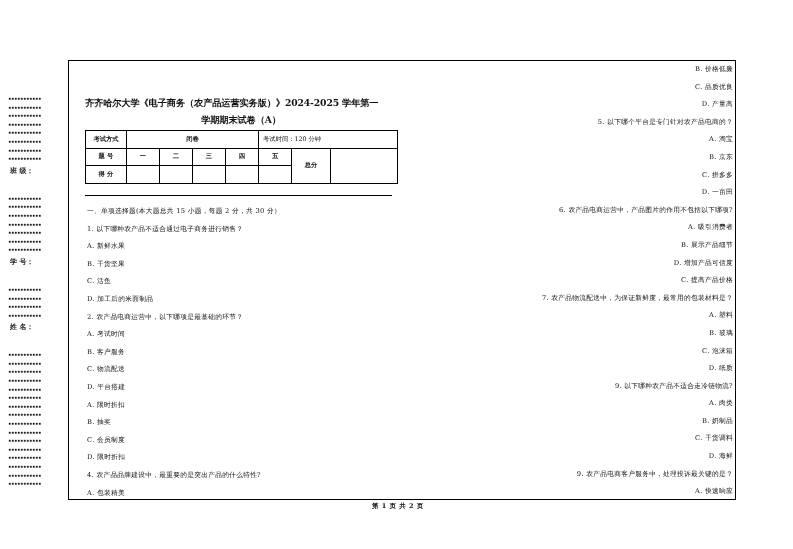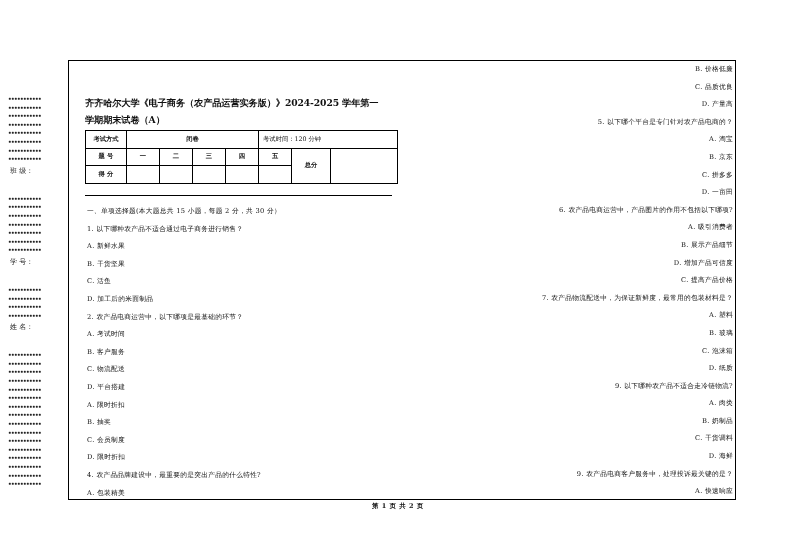--- a/index.html
+++ b/index.html
@@ -2,30 +2,30 @@
 <html><head>
 <meta charset="utf-8">
 <style>
   * { box-sizing: border-box; margin: 0; padding: 0; }
   html, body { width: 793px; height: 549px; background: #ffffff; overflow: hidden; }
   body { position: relative; font-family: "DejaVu Serif", "Liberation Serif", serif; color: #111; }
 
   
   .binding { position: absolute; left: 8px; top: 95px; width: 52px; }
   .dots { font-family: "DejaVu Sans Mono", monospace; font-size: 6px; line-height: 8.6px; letter-spacing: -0.6px; color: #222; white-space: pre; font-weight: bold; }
-  .bind-label { font-size: 7px; line-height: 12px; color: #222; margin: 1px 0 18px 2px; font-weight: normal; }
+  .bind-label { font-size: 7px; line-height: 12px; color: #222; margin: 1px 0 18px 2px; font-weight: bold; }
 
   
   .frame { position: absolute; left: 68px; top: 60px; width: 668px; height: 440px; border: 1.5px solid #000; }
 
   .col-left { position: absolute; left: 16px; top: 0; width: 312px; margin-top: 32px; }
   .col-right { position: absolute; left: 352px; top: 0; width: 310px; }
 
   .title { font-size: 9.2px; font-weight: bold; line-height: 17px; text-align: left; padding-top: 1px; letter-spacing: -0.1px; }
-  .title .line2 { display: block; text-align: left; }
+  .title .line2 { display: block; text-align: center; }
 
   table.score { position: absolute; left: 0; top: 37px; width: 312px; border-collapse: collapse; table-layout: fixed; }
   table.score td { border: 1px solid #000; height: 17.5px; font-size: 6.3px; text-align: center; vertical-align: middle; }
   table.score td.b { font-weight: bold; }
   table.score td.left { text-align: left; padding-left: 4px; font-weight: normal; }
 
   .rule { position: absolute; left: 0; top: 102px; width: 307px; border-top: 1px solid #000; }
 
   .qlist { position: absolute; left: 2px; top: 110px; width: 310px; }
   .col-right .qlist { top: 0; text-align: right; }

